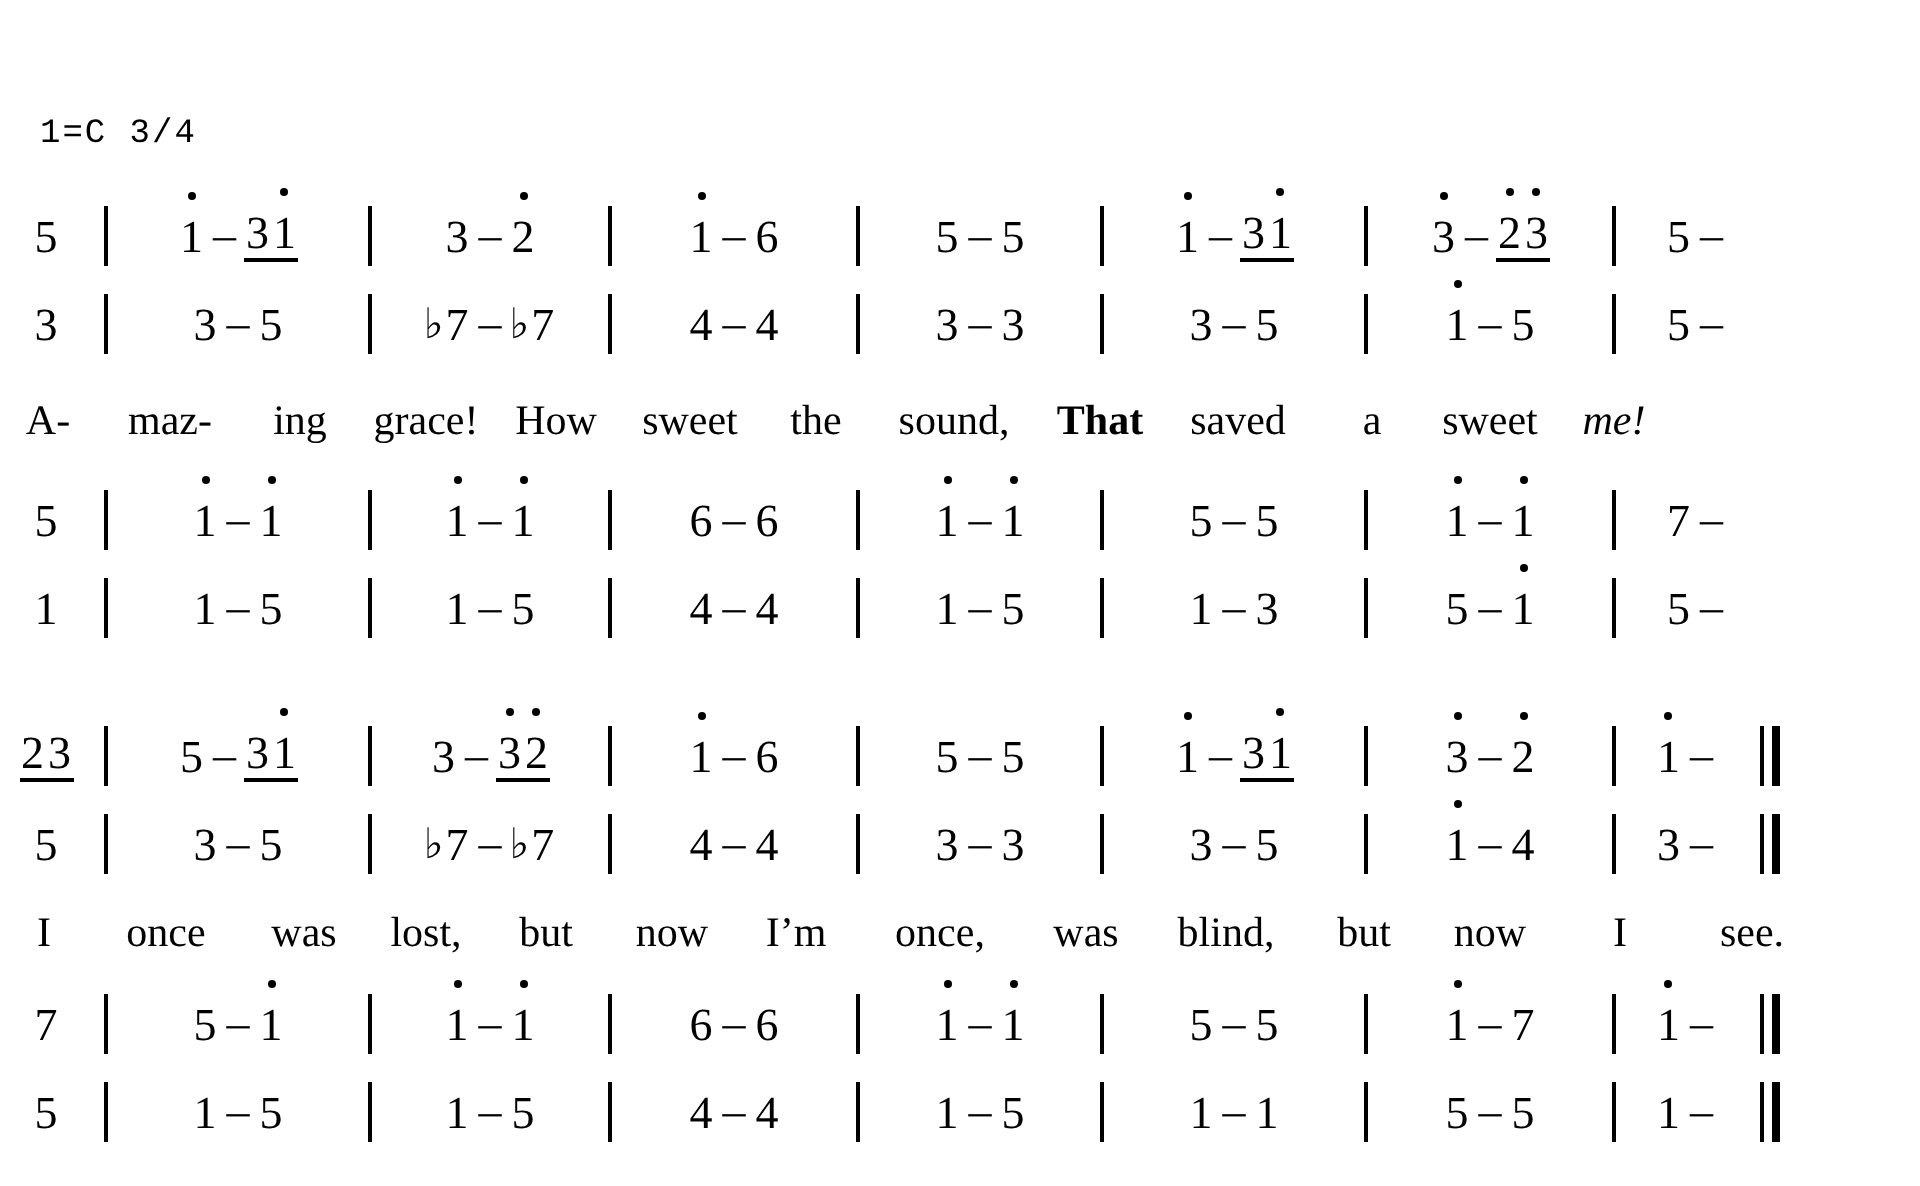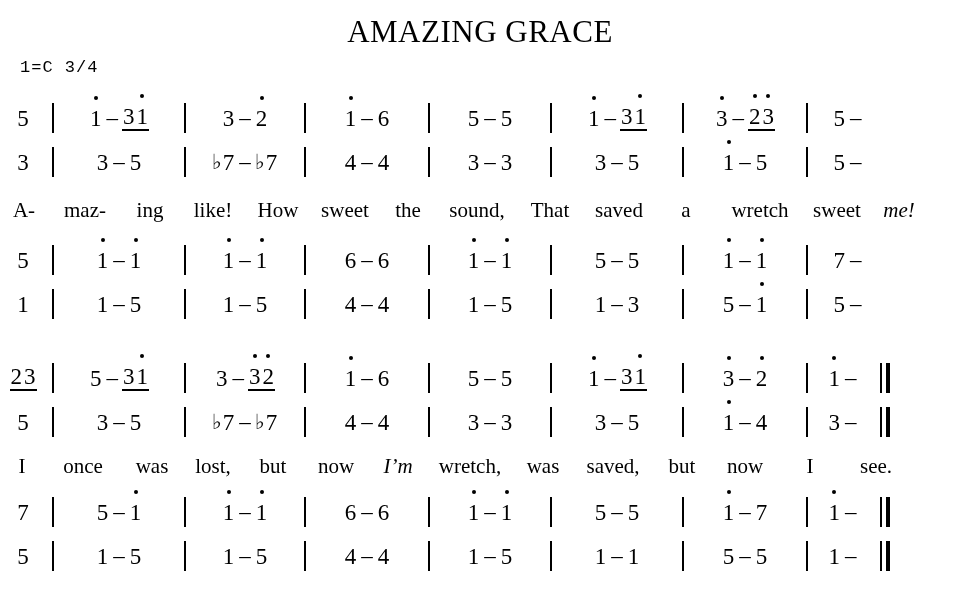--- a/index.html
+++ b/index.html
@@ -115,21 +115,20 @@
     display: inline-block;
     text-align: center;
     white-space: pre;
   }
 </style>
 </head>
 <body>
 
 <div class="sheet">
 
-  <div id="title">AMAZING GRACE</div>
   <div id="key-sig">1=C  3/4</div>
 
   <div class="row" style="top:98px;">
     <span class="cell" style="width:46px;"><span class="note">5</span></span>
     <span class="bar"></span>
     <span class="cell" style="width:118px;"><span class="note hi">1</span><span class="dash">–</span><span class="beam"><span class="note">3</span><span class="note hi">1</span></span></span>
     <span class="bar"></span>
     <span class="cell" style="width:106px;"><span class="note">3</span><span class="dash">–</span><span class="note hi">2</span></span>
     <span class="bar"></span>
     <span class="cell" style="width:110px;"><span class="note hi">1</span><span class="dash">–</span><span class="note">6</span></span>
@@ -158,29 +157,28 @@
     <span class="bar"></span>
     <span class="cell" style="width:110px;"><span class="note hi">1</span><span class="dash">–</span><span class="note">5</span></span>
     <span class="bar"></span>
     <span class="cell" style="width:70px;"><span class="note">5</span><span class="dash">–</span></span>
   </div>
 
   <div class="row lyric" style="top:190px;">
     <span class="lyr" style="width:48px;">A-</span>
     <span class="lyr" style="width:74px;">maz-</span>
     <span class="lyr" style="width:56px;">ing</span>
-    <span class="lyr" style="width:70px;">like!</span>
+    <span class="lyr" style="width:70px;">grace!</span>
     <span class="lyr" style="width:60px;">How</span>
     <span class="lyr" style="width:74px;">sweet</span>
     <span class="lyr" style="width:52px;">the</span>
     <span class="lyr" style="width:86px;">sound,</span>
-    <span class="lyr" style="width:60px;">That</span>
+    <span class="lyr" style="width:60px;font-weight:bold;">That</span>
     <span class="lyr" style="width:78px;">saved</span>
     <span class="lyr" style="width:56px;">a</span>
-    <span class="lyr" style="width:92px;">wretch</span>
     <span class="lyr" style="width:62px;">sweet</span>
     <span class="lyr" style="width:62px;font-style:italic;">me!</span>
   </div>
 
   <div class="row" style="top:240px;">
     <span class="cell" style="width:46px;"><span class="note">5</span></span>
     <span class="bar"></span>
     <span class="cell" style="width:118px;"><span class="note hi">1</span><span class="dash">–</span><span class="note hi">1</span></span>
     <span class="bar"></span>
     <span class="cell" style="width:106px;"><span class="note hi">1</span><span class="dash">–</span><span class="note hi">1</span></span>
@@ -252,24 +250,24 @@
     <span class="barend"></span>
   </div>
 
   <div class="row lyric" style="top:446px;">
     <span class="lyr" style="width:44px;">I</span>
     <span class="lyr" style="width:78px;">once</span>
     <span class="lyr" style="width:60px;">was</span>
     <span class="lyr" style="width:62px;">lost,</span>
     <span class="lyr" style="width:58px;">but</span>
     <span class="lyr" style="width:68px;">now</span>
-    <span class="lyr" style="width:56px;font-style:italic;">I’m</span>
-    <span class="lyr" style="width:88px;">wretch,</span>
+    <span class="lyr" style="width:56px;">I’m</span>
+    <span class="lyr" style="width:88px;">once,</span>
     <span class="lyr" style="width:58px;">was</span>
-    <span class="lyr" style="width:82px;">saved,</span>
+    <span class="lyr" style="width:82px;">blind,</span>
     <span class="lyr" style="width:56px;">but</span>
     <span class="lyr" style="width:70px;">now</span>
     <span class="lyr" style="width:60px;">I</span>
     <span class="lyr" style="width:72px;">see.</span>
   </div>
 
   <div class="row" style="top:492px;">
     <span class="cell" style="width:46px;"><span class="note">7</span></span>
     <span class="bar"></span>
     <span class="cell" style="width:118px;"><span class="note">5</span><span class="dash">–</span><span class="note hi">1</span></span>

